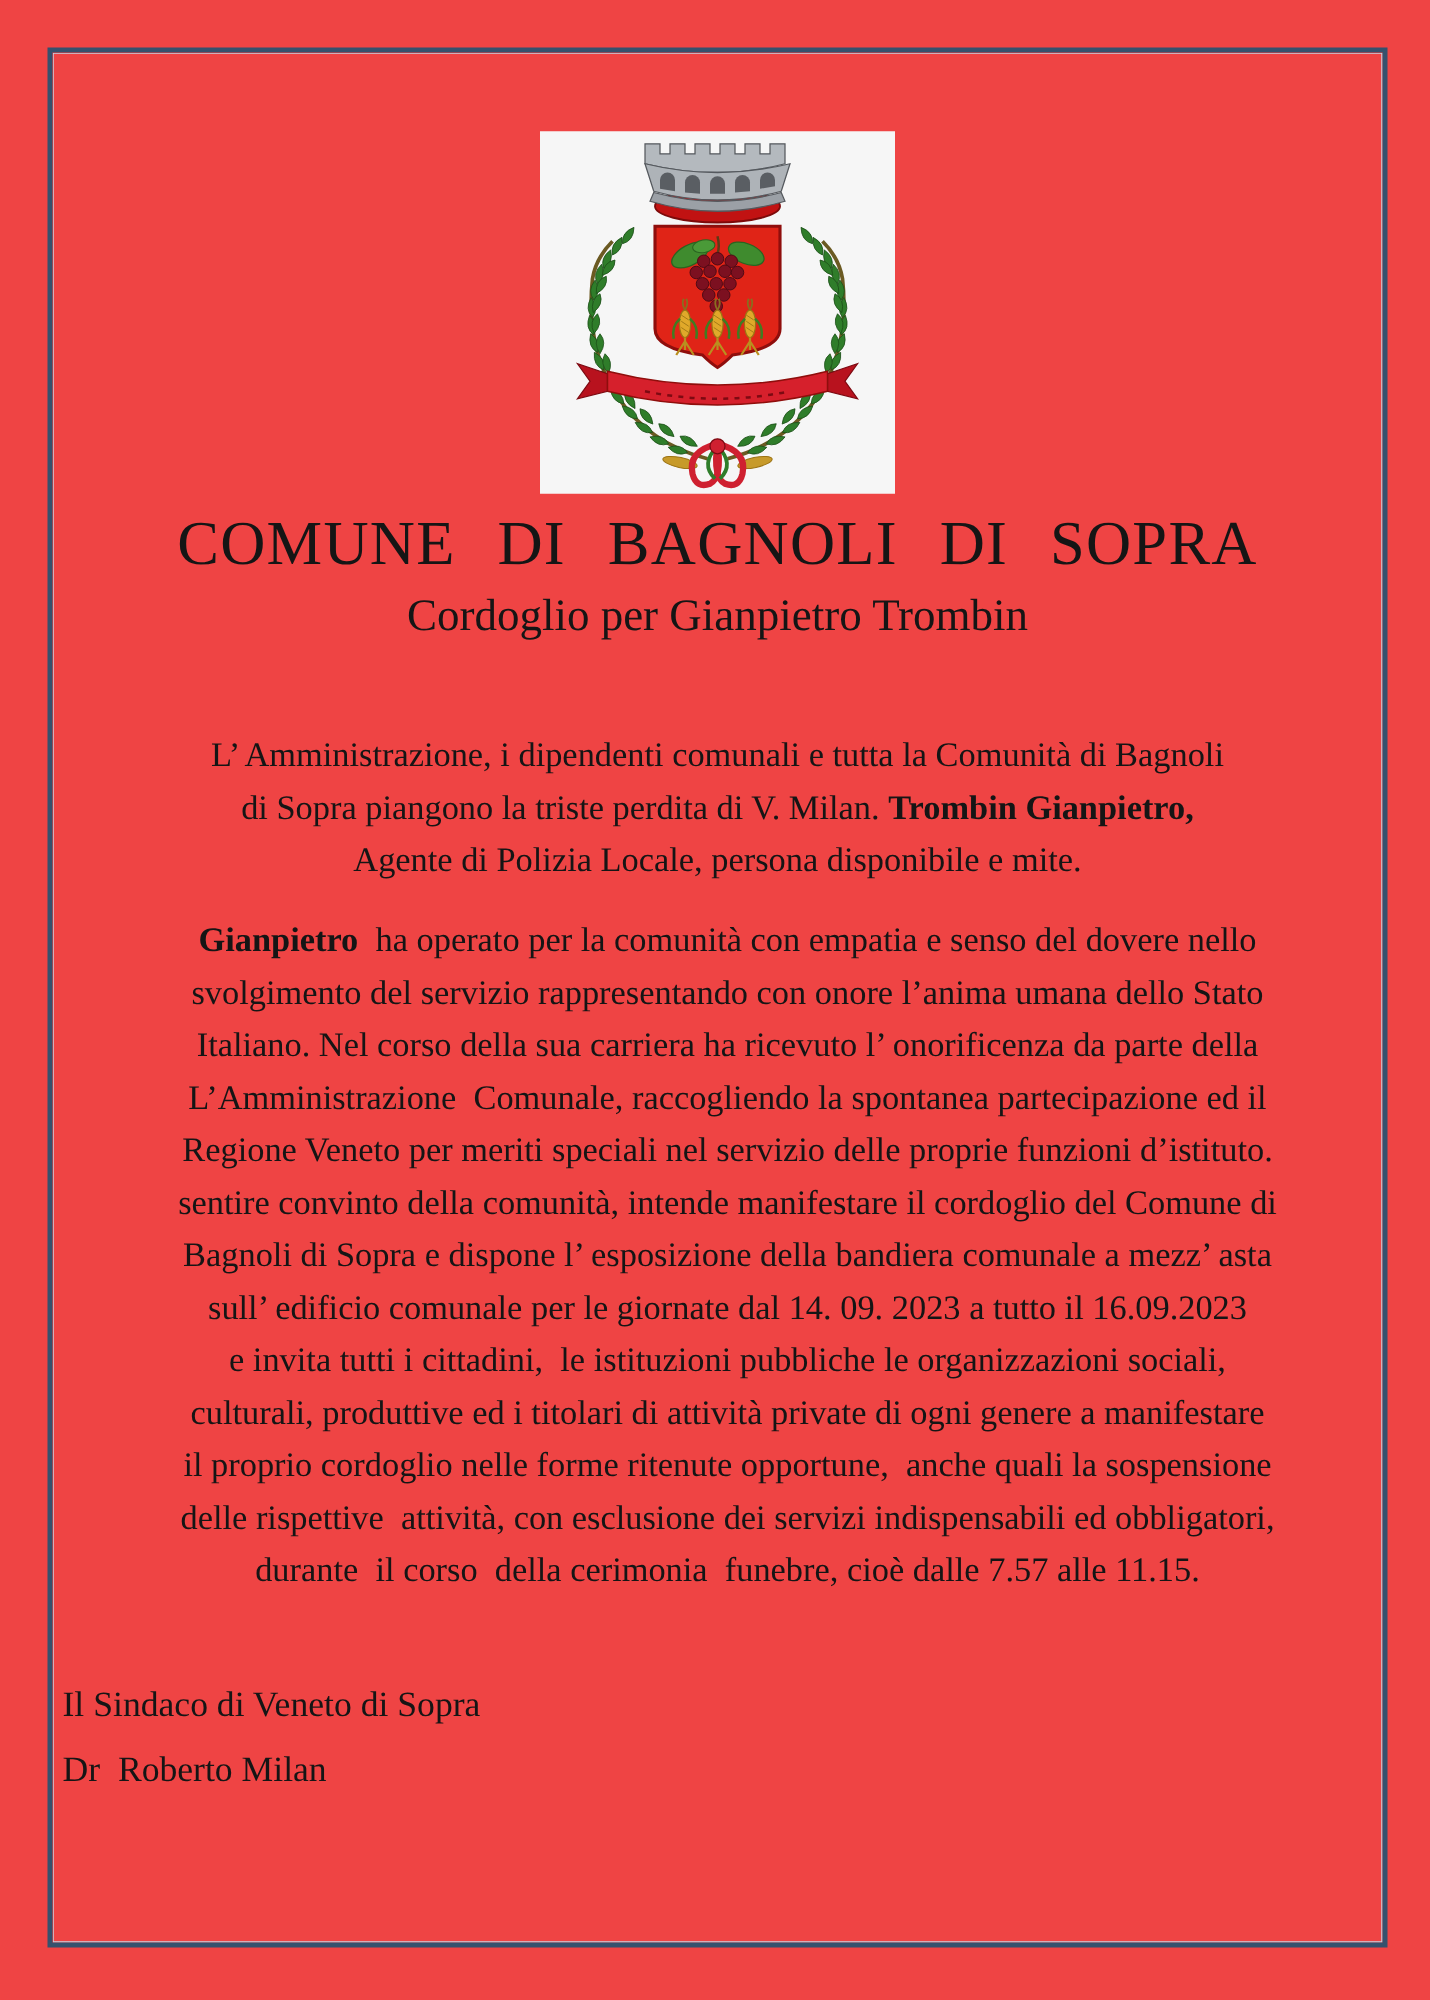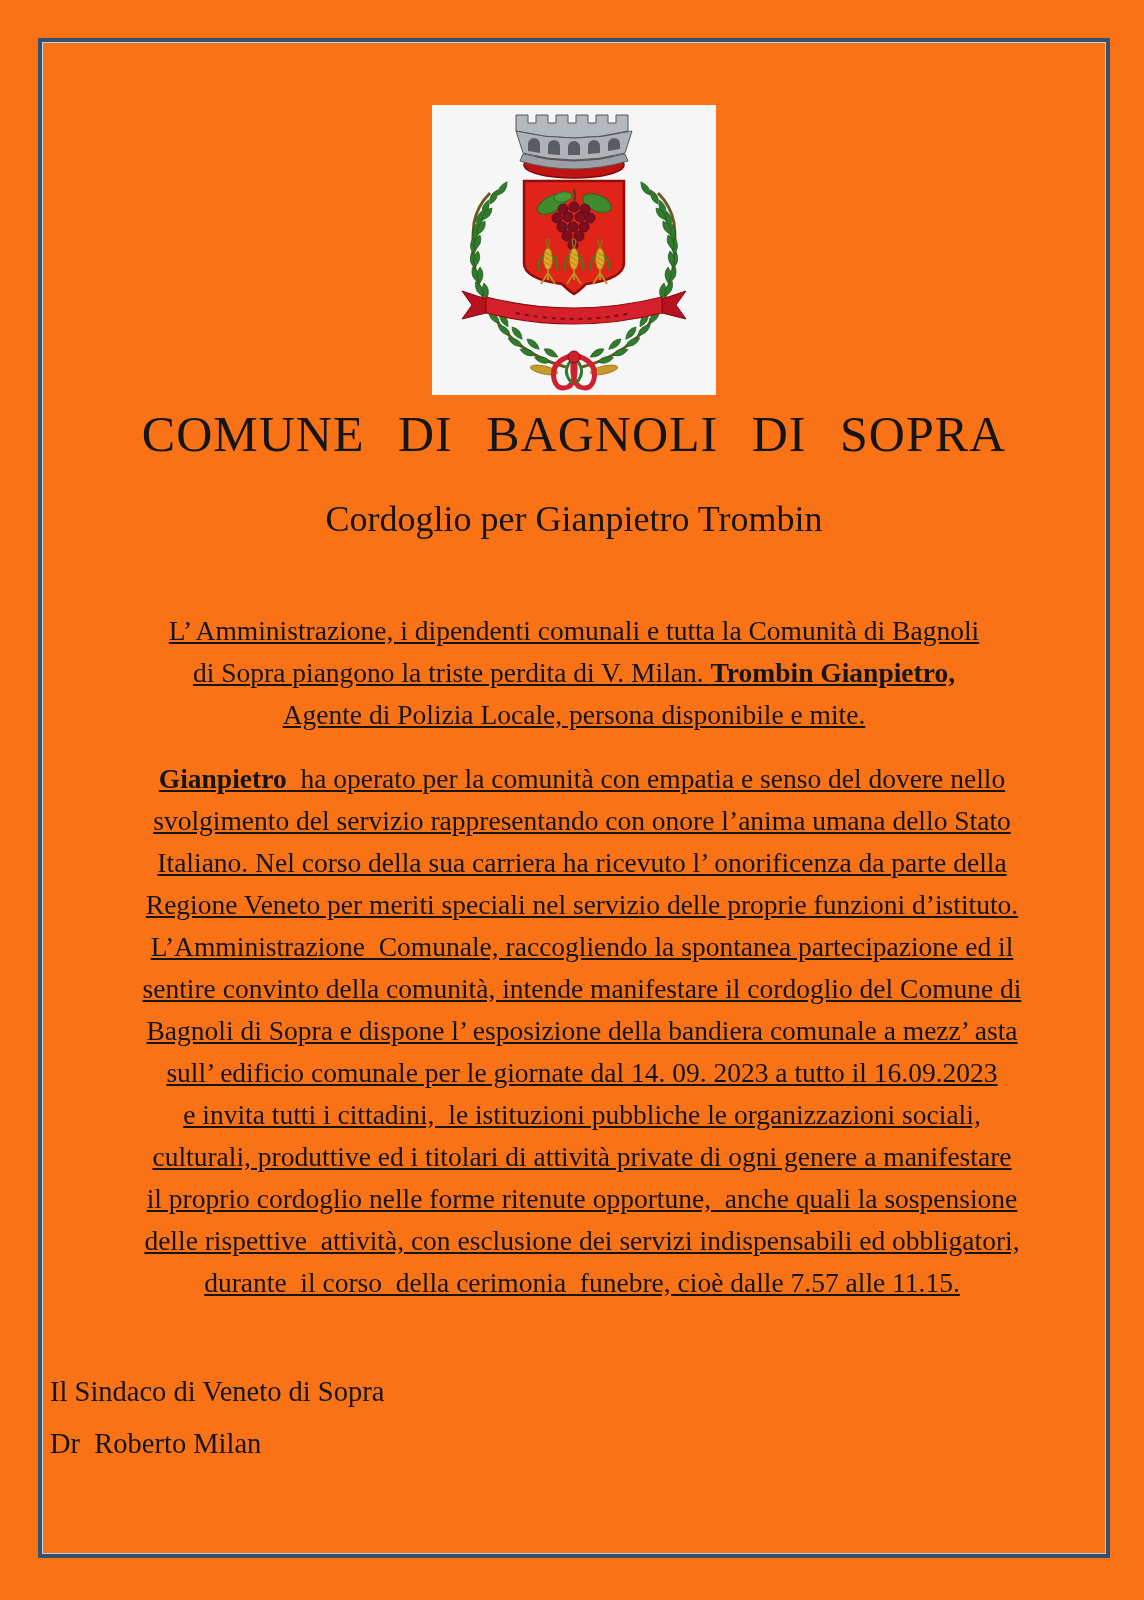--- a/index.html
+++ b/index.html
@@ -1,19 +1,19 @@
 <!DOCTYPE html>
 <html><head>
 <meta charset="utf-8">
 <style>
   html,body{margin:0;padding:0;background:#fff;}
   .page{
     position:relative;
     width:1144px;height:1600px;
-    background:#f97316;
+    background:#ef4444;
     font-family:"Liberation Serif","DejaVu Serif",serif;
     color:#151515;
     overflow:hidden;
   }
   .frame{
     position:absolute;
     top:38px;left:38px;right:34px;bottom:42px;
     border:4px solid #35516d;
     box-shadow:inset 0 0 0 1px #c2d4e2;
     box-sizing:border-box;
@@ -28,32 +28,31 @@
     background:#f6f6f6;
     display:flex;align-items:center;justify-content:center;
   }
   .title{
     margin-top:12px;
     font-size:50px;line-height:1.1;
     letter-spacing:1px;word-spacing:20px;
     text-align:center;
   }
   .subtitle{
-    margin-top:38px;
+    margin-top:11px;
     font-size:36px;line-height:1.1;
     text-align:center;
   }
   .para{text-align:center;}
   .p1{margin-top:70px;}
   .p2{margin-top:22px;margin-left:16px;}
   .para .line{
     white-space:pre;
     font-size:27.5px;
     line-height:42px;
-    text-decoration:underline;
   }
   .b{font-weight:bold;}
   .signature{
     align-self:flex-start;
     margin-top:62px;margin-left:8px;
     text-align:left;
   }
   .signature .sig-line{
     white-space:pre;
     font-size:28.5px;
@@ -186,22 +185,22 @@
 
       <div class="para p1">
           <div class="line"><span>L’ Amministrazione, i dipendenti comunali e tutta la Comunità di Bagnoli</span></div>
           <div class="line"><span>di Sopra piangono la triste perdita di V. Milan. </span><span class="b">Trombin Gianpietro,</span></div>
           <div class="line"><span>Agente di Polizia Locale, persona disponibile e mite.</span></div>
         </div>
       <div class="para p2">
           <div class="line"><span class="b">Gianpietro</span><span>  ha operato per la comunità con empatia e senso del dovere nello</span></div>
           <div class="line"><span>svolgimento del servizio rappresentando con onore l’anima umana dello Stato</span></div>
           <div class="line"><span>Italiano. Nel corso della sua carriera ha ricevuto l’ onorificenza da parte della</span></div>
+          <div class="line"><span>L’Amministrazione  Comunale, raccogliendo la spontanea partecipazione ed il</span></div>
           <div class="line"><span>Regione Veneto per meriti speciali nel servizio delle proprie funzioni d’istituto.</span></div>
-          <div class="line"><span>L’Amministrazione  Comunale, raccogliendo la spontanea partecipazione ed il</span></div>
           <div class="line"><span>sentire convinto della comunità, intende manifestare il cordoglio del Comune di</span></div>
           <div class="line"><span>Bagnoli di Sopra e dispone l’ esposizione della bandiera comunale a mezz’ asta</span></div>
           <div class="line"><span>sull’ edificio comunale per le giornate dal 14. 09. 2023 a tutto il 16.09.2023</span></div>
           <div class="line"><span>e invita tutti i cittadini,  le istituzioni pubbliche le organizzazioni sociali,</span></div>
           <div class="line"><span>culturali, produttive ed i titolari di attività private di ogni genere a manifestare</span></div>
           <div class="line"><span>il proprio cordoglio nelle forme ritenute opportune,  anche quali la sospensione</span></div>
           <div class="line"><span>delle rispettive  attività, con esclusione dei servizi indispensabili ed obbligatori,</span></div>
           <div class="line"><span>durante  il corso  della cerimonia  funebre, cioè dalle 7.57 alle 11.15.</span></div>
         </div>
 

